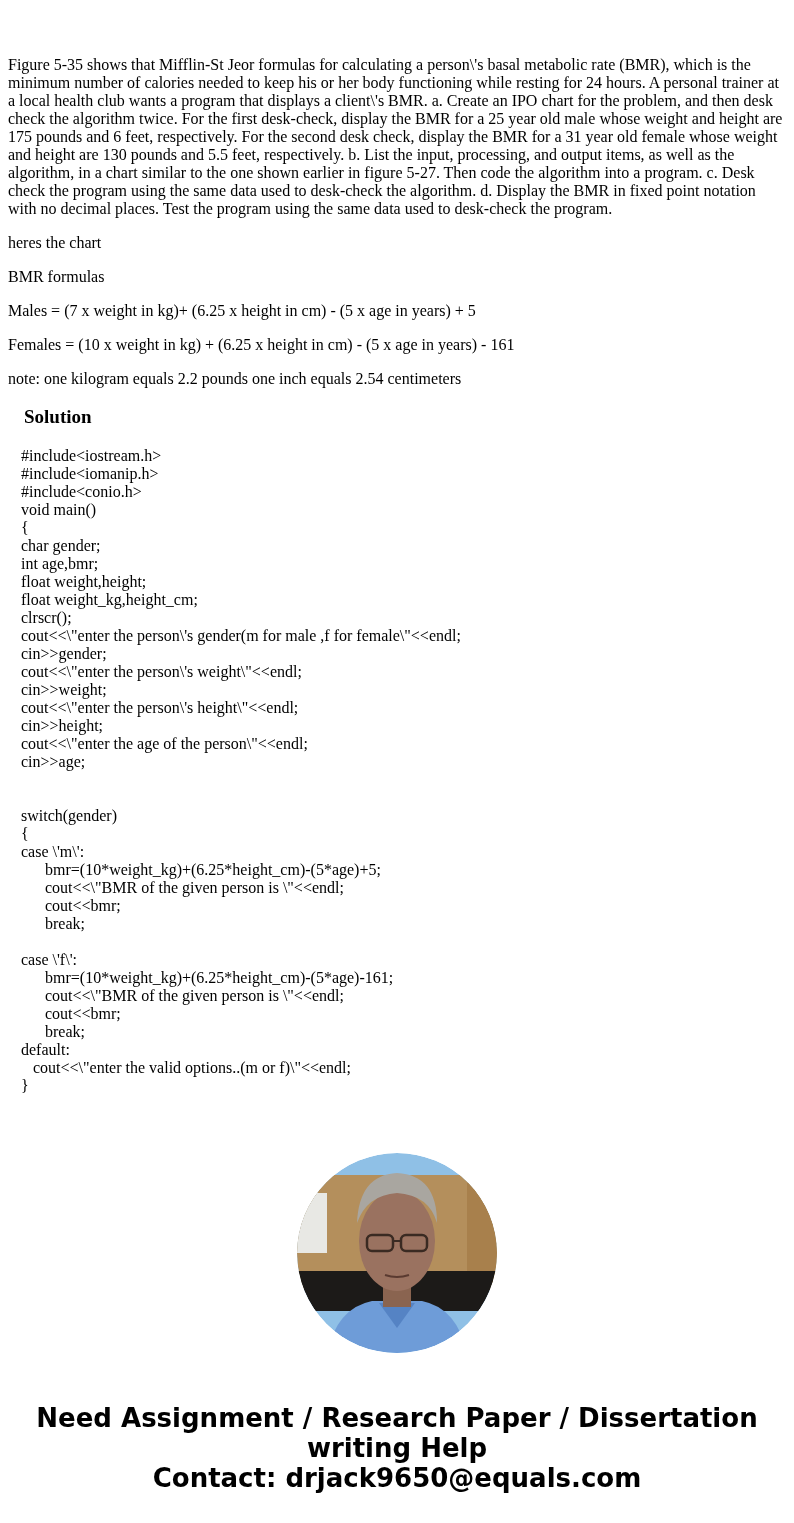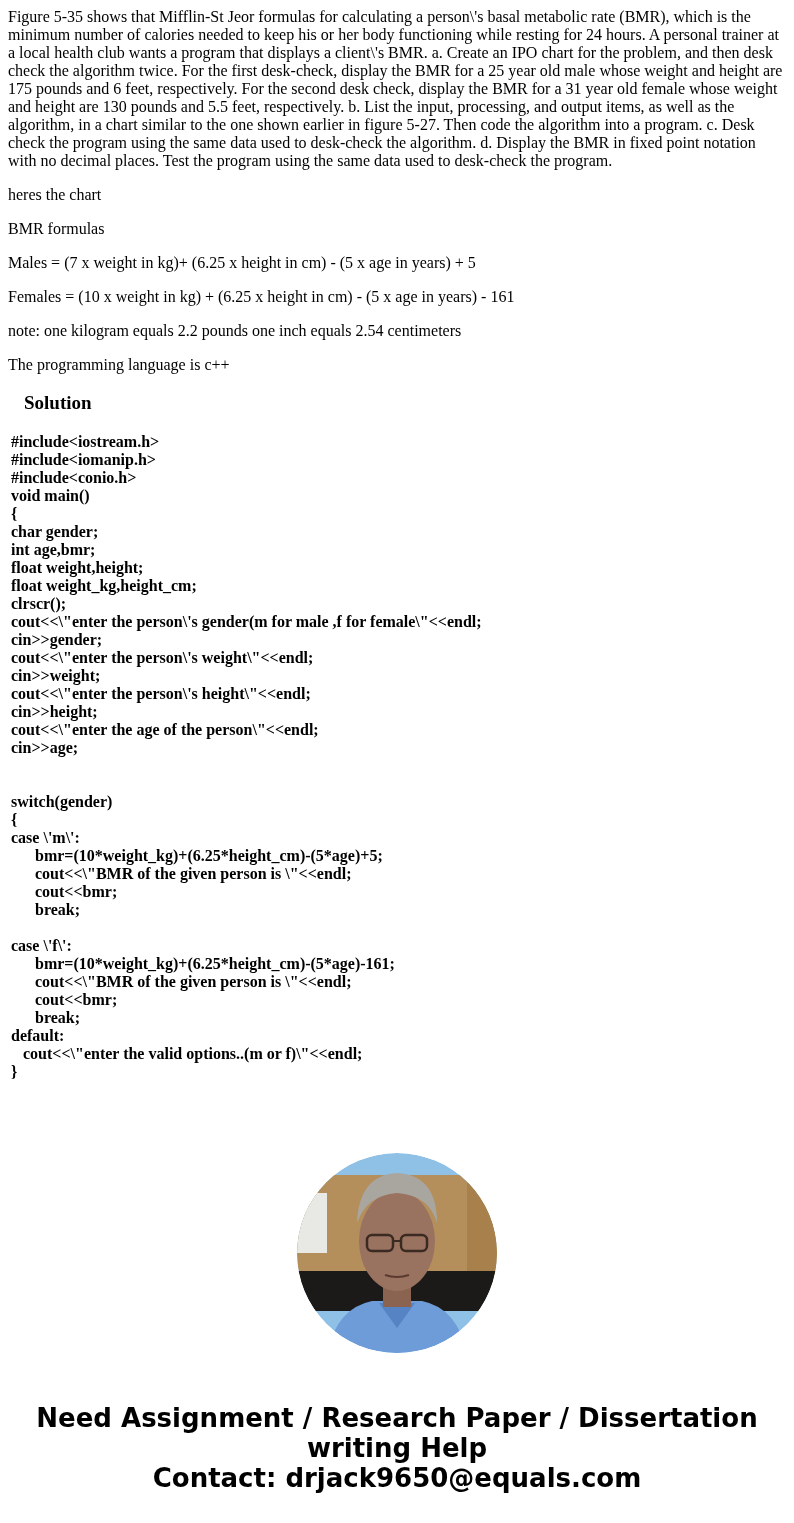--- a/index.html
+++ b/index.html
@@ -8,28 +8,28 @@
     height: 1523px;
     position: relative;
     font-family: "Liberation Serif", "DejaVu Serif", serif;
     font-size: 16px;
     line-height: 18px;
     color: #000000;
     overflow: hidden;
   }
   .content { padding: 8px 8px 0 8px; }
   p { margin: 0 0 16px 0; }
-  p.question { margin-bottom: 16px; }
+  p.question { margin-bottom: 16px; margin-top: 48px; }
   h3.solution {
     font-size: 19px;
     font-weight: bold;
     margin: 18px 0 19px 16px;
     line-height: 22px;
   }
-  .code-block { margin: 3px; font-weight: bold; }
+  .code-block { margin: 13px; }
   .code-line { display: block; min-height: 18px; white-space: pre; }
   .avatar-wrap {
     position: absolute;
     left: 297px;
     top: 1153px;
     width: 200px;
     height: 200px;
     border-radius: 50%;
     overflow: hidden;
   }
@@ -50,21 +50,20 @@
 </head>
 <body>
 
 <div class="content">
   <p class="question">Figure 5-35 shows that Mifflin-St Jeor formulas for calculating a person\'s basal metabolic rate (BMR), which is the minimum number of calories needed to keep his or her body functioning while resting for 24 hours. A personal trainer at a local health club wants a program that displays a client\'s BMR. a. Create an IPO chart for the problem, and then desk check the algorithm twice. For the first desk-check, display the BMR for a 25 year old male whose weight and height are 175 pounds and 6 feet, respectively. For the second desk check, display the BMR for a 31 year old female whose weight and height are 130 pounds and 5.5 feet, respectively. b. List the input, processing, and output items, as well as the algorithm, in a chart similar to the one shown earlier in figure 5-27. Then code the algorithm into a program. c. Desk check the program using the same data used to desk-check the algorithm. d. Display the BMR in fixed point notation with no decimal places. Test the program using the same data used to desk-check the program.</p>
   <p>heres the chart</p>
   <p>BMR formulas</p>
   <p>Males = (7 x weight in kg)+ (6.25 x height in cm) - (5 x age in years) + 5</p>
   <p>Females = (10 x weight in kg) + (6.25 x height in cm) - (5 x age in years) - 161</p>
   <p>note: one kilogram equals 2.2 pounds one inch equals 2.54 centimeters</p>
-  <p>The programming language is c++</p>
 
   <h3 class="solution">Solution</h3>
 
   <div class="code-block" id="code-block">
       <span class="code-line">#include&lt;iostream.h&gt;</span>
       <span class="code-line">#include&lt;iomanip.h&gt;</span>
       <span class="code-line">#include&lt;conio.h&gt;</span>
       <span class="code-line">void main()</span>
       <span class="code-line">{</span>
       <span class="code-line">char gender;</span>

